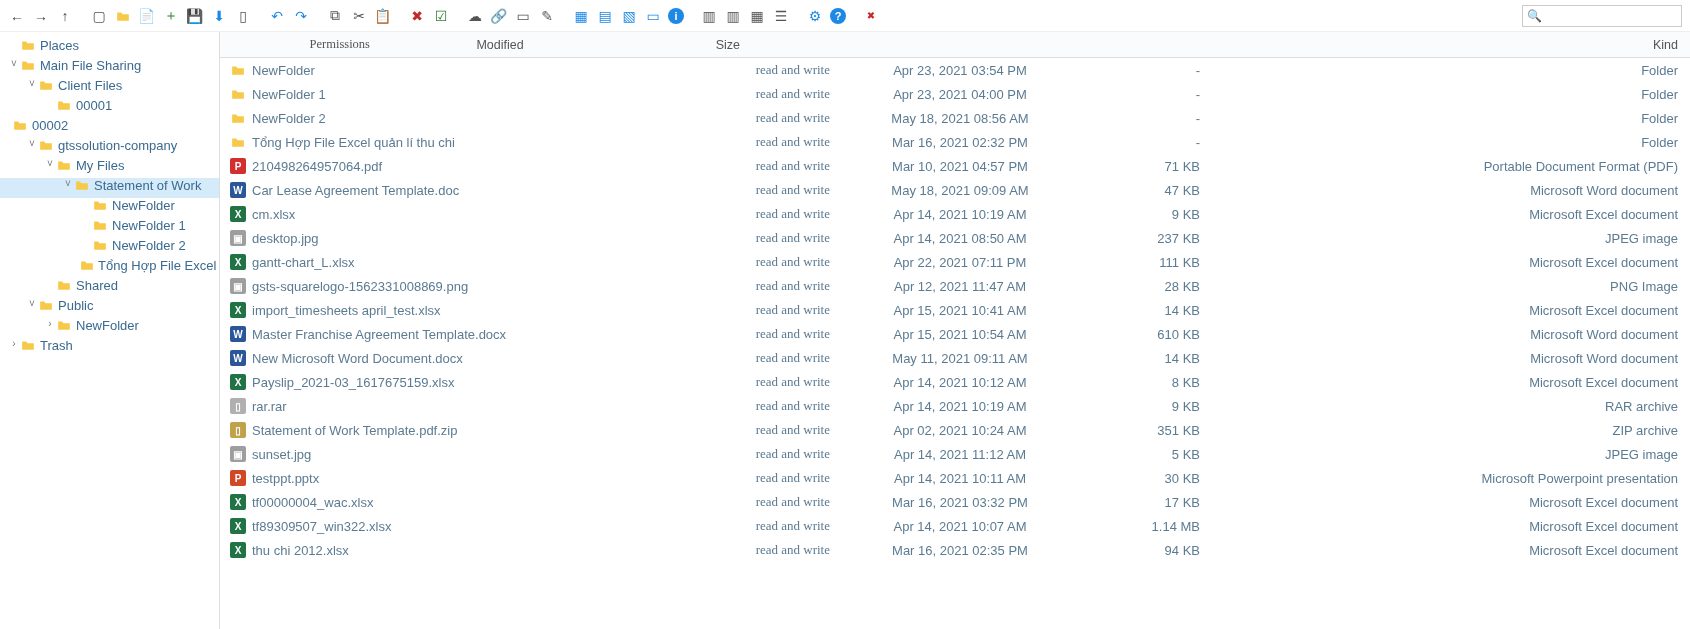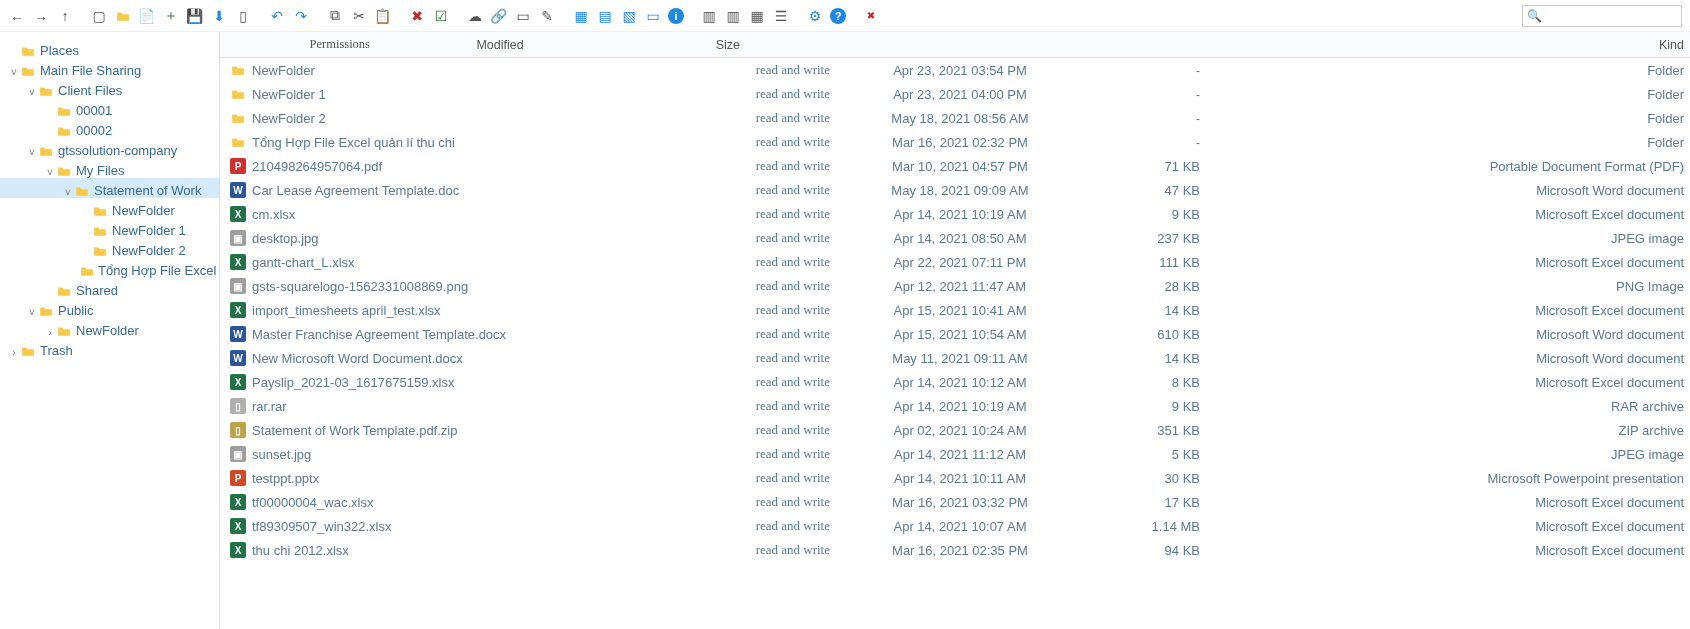--- a/index.html
+++ b/index.html
@@ -8,33 +8,33 @@
   .tb-group { display: flex; align-items: center; gap: 6px; margin-right: 12px; }
   .tb-icon { width: 18px; height: 18px; display: flex; align-items: center; justify-content: center; cursor: pointer; font-size: 14px; color: #555; }
   .tb-icon.blue { color: #1e88e5; }
   .tb-icon.dark { color: #444; }
   .spacer { flex: 1; }
   .search-box { width: 160px; height: 22px; border: 1px solid #ccc; display: flex; align-items: center; padding: 0 4px; }
   .search-box .mag { color: #888; margin-right: 4px; font-size: 12px; }
   .search-box input { border: none; outline: none; width: 100%; font-size: 12px; font-style: italic; }
   .body { flex: 1; display: flex; overflow: hidden; }
   .sidebar { width: 220px; border-right: 1px solid #ddd; padding-top: 6px; overflow: hidden; }
-  .tree-row { height: 20px; display: flex; align-items: flex-end; white-space: nowrap; cursor: pointer; color: #4a6; color:#3a75a0; }
+  .tree-row { height: 20px; display: flex; align-items: flex-start; white-space: nowrap; cursor: pointer; color: #4a6; color:#3a75a0; }
   .tree-row.selected { background: #d6ebf9; }
   .tw { display:inline-block; width:12px; text-align:center; color:#777; font-size:10px; }
   .fld-icon { width:16px; height:14px; display:inline-flex; align-items:center; justify-content:center; margin-right:4px; }
   .fld-svg { width:14px; height:12px; }
   .tree-label { color:#3a6a90; }
   .filepane { flex:1; overflow:auto; }
   .headers { display:flex; height:26px; align-items:center; border-bottom:1px solid #ddd; background:#fafbfc; color:#555; font-size:12.5px; }
   .col-name { flex:0 0 460px; padding-left:10px; }
   .col-perm { flex:0 0 160px; text-align:right; padding-right:10px;font-family:Liberation Serif, serif; }
   .col-mod  { flex:0 0 250px; text-align:center; padding-right:10px; }
   .col-size { flex:0 0 120px; text-align:right; padding-right:10px; }
-  .col-kind { flex:1; text-align:right; padding-right:6px; }
+  .col-kind { flex:1; text-align:right; padding-right:12px; }
   .row { display:flex; height:24px; align-items:center; color:#5b7b92; font-size:13px; }
   .row .cell { overflow:hidden; text-overflow:ellipsis; white-space:nowrap; }
   .file-icon { width:16px; height:16px; display:inline-flex; align-items:center; justify-content:center; margin-right:6px; font-size:10px; font-weight:bold; color:#fff; border-radius:2px; vertical-align:middle; }
   .ico-folder { background:none; }
   .ico-pdf { background:#d32f2f; }
   .ico-doc { background:#2b579a; }
   .ico-xls { background:#217346; }
   .ico-img { background:#9e9e9e; }
   .ico-png { background:#9e9e9e; }
   .ico-ppt { background:#d24726; }
@@ -141,21 +141,21 @@
       </div>
       <div class="tree-row" style="padding-left: 44px;">
         <span class="tw"></span>
         <span class="fld-icon">
           <svg class="fld-svg" viewBox="0 0 24 20">
             <path fill="#f7c948" d="M2 4h7l2 3h11v11H2z"></path>
           </svg>
         </span>
         <span class="tree-label">00001</span>
       </div>
-      <div class="tree-row" style="padding-left: 44px;">
+      <div class="tree-row" style="">
         <span class="tw"></span>
         <span class="fld-icon">
           <svg class="fld-svg" viewBox="0 0 24 20">
             <path fill="#f7c948" d="M2 4h7l2 3h11v11H2z"></path>
           </svg>
         </span>
         <span class="tree-label">00002</span>
       </div>
       <div class="tree-row" style="padding-left: 26px;">
         <span class="tw">˅</span>

